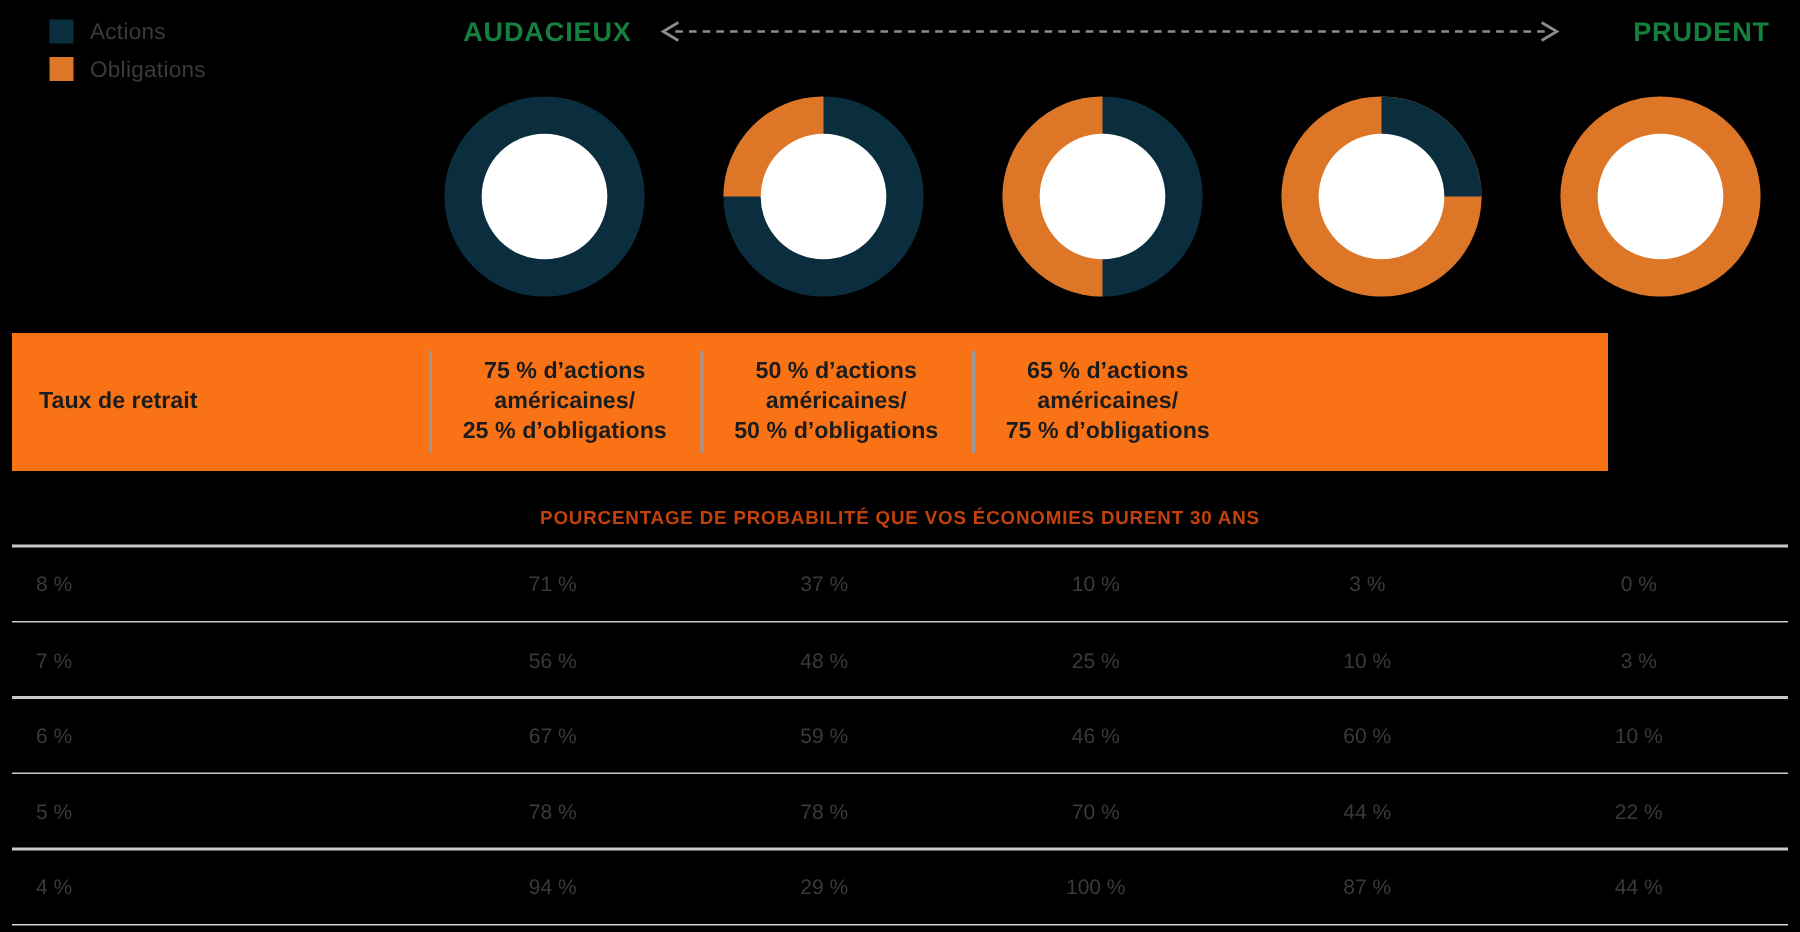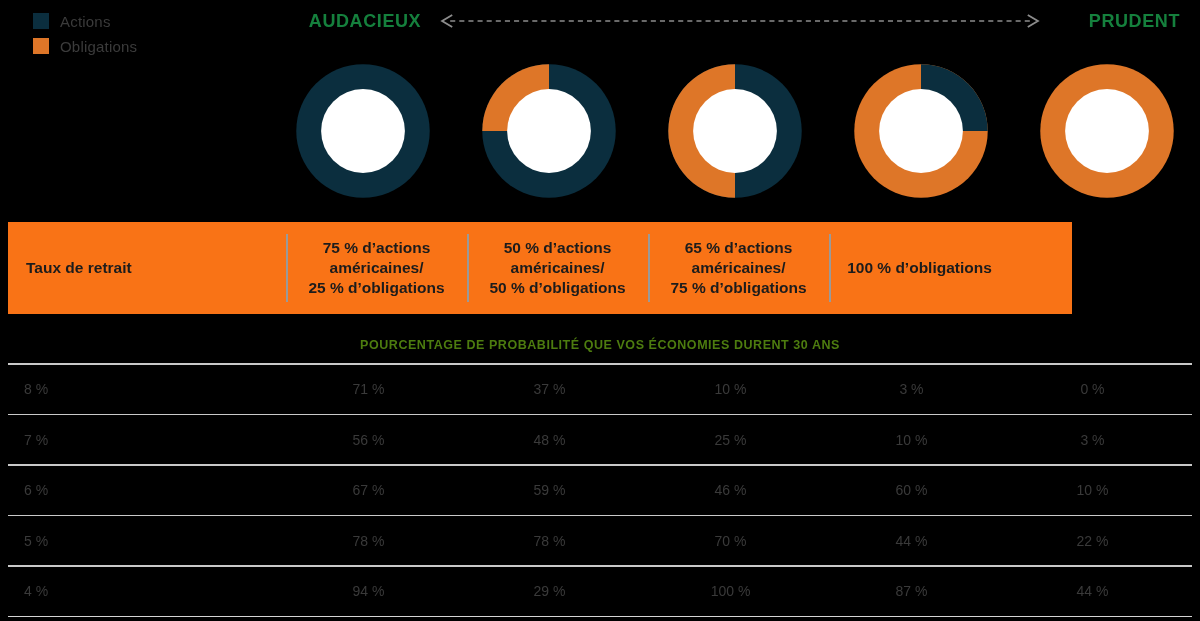--- a/index.html
+++ b/index.html
@@ -41,21 +41,21 @@
   .head-cell.col{width:181px;}
   .head-cell.col::before{content:"";position:absolute;left:0;top:12px;bottom:12px;
                          width:1.5px;background:#9a9a9a;}
   .head-text{font-size:15.5px;font-weight:bold;color:#1c1c1c;
              line-height:20px;text-align:center;}
   .head-cell.first .head-text{text-align:left;}
 
   
   .subtitle-row{position:absolute;left:8px;top:330px;width:1184px;height:30px;
                 display:flex;align-items:center;justify-content:center;}
-  .subtitle{font-size:12.5px;font-weight:bold;color:#4d7c0f;letter-spacing:.55px;
+  .subtitle{font-size:12.5px;font-weight:bold;color:#c2410c;letter-spacing:.55px;
             text-align:right;white-space:nowrap;}
 
   
   .table{position:absolute;left:8px;top:363px;width:1184px;}
   .rule{height:1.5px;background:#c9c9c9;width:100%;}
   .rule.bottom{background:#d4d4d4;}
   .row{display:flex;height:49px;align-items:center;}
   .cell{box-sizing:border-box;font-size:14px;color:#3a3a3a;}
   .cell.rate{width:270px;padding-left:16px;text-align:left;}
   .cell.val{width:181px;text-align:center;}
@@ -142,25 +142,20 @@
       <div>50 % d’obligations</div>
     </div>
   </div>
   <div class="head-cell col">
     <div class="head-text">
       <div>65 % d’actions</div>
       <div>américaines/</div>
       <div>75 % d’obligations</div>
     </div>
   </div>
-  <div class="head-cell col">
-    <div class="head-text">
-      <div>100 % d’obligations</div>
-    </div>
-  </div>
 </div>
 
 <div class="subtitle-row">
   <span class="subtitle">POURCENTAGE DE PROBABILITÉ QUE VOS ÉCONOMIES DURENT 30 ANS</span>
 </div>
 
 <div class="table">
   <div class="rule"></div>
 
   <div class="row">

